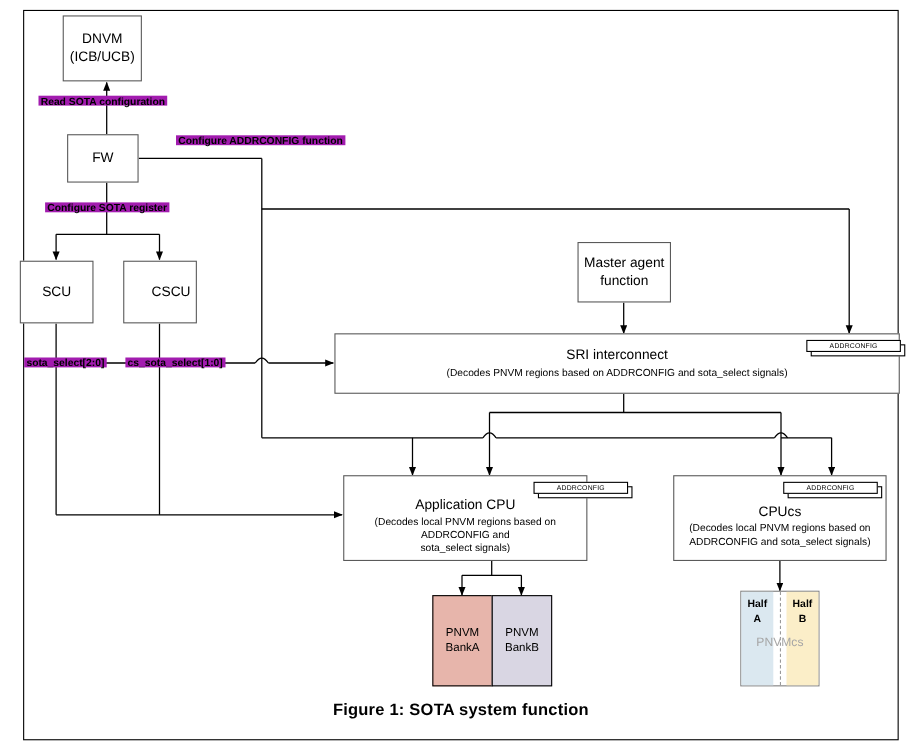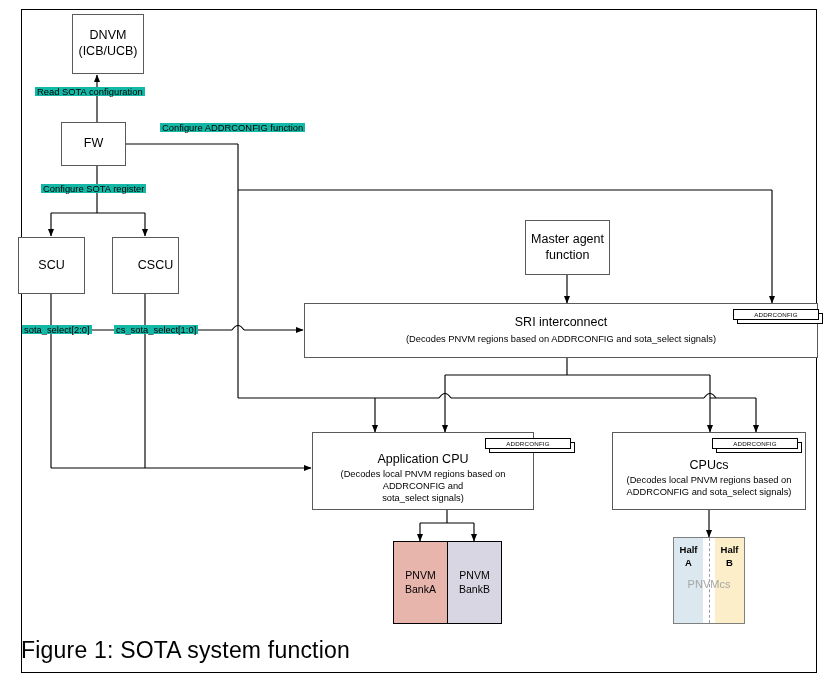--- a/index.html
+++ b/index.html
@@ -5,35 +5,35 @@
   html,body{margin:0;padding:0;background:#ffffff;}
   body{font-family:"Liberation Sans",sans-serif;color:#000;}
   #page{position:relative;width:838px;height:684px;background:#fff;overflow:hidden;}
   #frame{position:absolute;left:21px;top:9px;width:796px;height:664px;border:1.5px solid #000;box-sizing:border-box;}
   svg#wires{position:absolute;left:0;top:0;width:838px;height:684px;}
   .node{position:absolute;box-sizing:border-box;border:1px solid #5a5a5a;background:#fff;
         display:flex;flex-direction:column;align-items:center;justify-content:center;text-align:center;}
   .node .t{line-height:1.25;}
   .title{font-size:12.5px;}
   .sub{font-size:9.3px;}
-  .wlabel{position:absolute;font-size:9.4px;background:#14b8a6;padding:0 2px;white-space:nowrap;line-height:1;}
+  .wlabel{position:absolute;font-size:9.4px;background:#a21caf;padding:0 2px;white-space:nowrap;line-height:1;font-weight:bold;}
   .badge{position:absolute;width:90px;height:15px;}
   .badge .bk{position:absolute;left:4px;top:4px;width:86px;height:11px;border:1px solid #000;background:#fff;box-sizing:border-box;}
   .badge .fr{position:absolute;left:0;top:0;width:86px;height:11px;border:1px solid #000;background:#fff;box-sizing:border-box;
              display:flex;align-items:center;justify-content:center;}
   .badge .fr span{font-size:6.2px;letter-spacing:.2px;font-family:"Liberation Sans",sans-serif;}
   .bank{position:absolute;box-sizing:border-box;border:1px solid #000;display:flex;align-items:center;justify-content:center;
         text-align:center;font-size:10.5px;line-height:1.3;}
   .halfwrap{position:absolute;box-sizing:border-box;border:1px solid #7f7f7f;display:flex;}
   .halfcell{flex:1;display:flex;align-items:flex-start;justify-content:center;padding-top:6px;
             font-size:9.5px;font-weight:bold;line-height:1.35;text-align:center;}
   .halfdiv{position:absolute;left:50%;top:0;bottom:0;border-left:1px dashed #9a9a9a;}
   .pnvmcs{position:absolute;left:0;right:0;top:40px;text-align:center;font-size:11px;color:#a6a6a6;}
-  #caption{position:absolute;left:21px;top:637px;width:796px;
-           font-size:23px;font-weight:normal;letter-spacing:.2px;}
+  #caption{position:absolute;left:21px;top:637px;width:796px;text-align:center;
+           font-size:15px;font-weight:bold;letter-spacing:.2px;}
 </style>
 </head>
 <body>
 
 <div id="page">
 
   <div id="frame"></div>
 
   <svg id="wires" viewBox="0 0 838 684">
     <defs>
@@ -84,21 +84,21 @@
       <path d="M447,510 L447,523"></path>
       <path d="M420,523 L474,523"></path>
       <path d="M420,523 L420,541" marker-end="url(#ah)"></path>
       <path d="M474,523 L474,541" marker-end="url(#ah)"></path>
 
       <path d="M709,510 L709,537" marker-end="url(#ah)"></path>
 
     </g>
   </svg>
 
-  <div class="node" style="left:72px;top:14px;width:72px;height:60px;text-align:center;">
+  <div class="node" style="left:57px;top:14px;width:72px;height:60px;text-align:center;">
     <div class="t title">DNVM</div>
     <div class="t title">(ICB/UCB)</div>
   </div>
 
   <div class="node" style="left:18px;top:237px;width:67px;height:57px;">
     <div class="t title">SCU</div>
   </div>
 
   <div class="node" style="left:61px;top:122px;width:65px;height:44px;">
     <div class="t title">FW</div>

